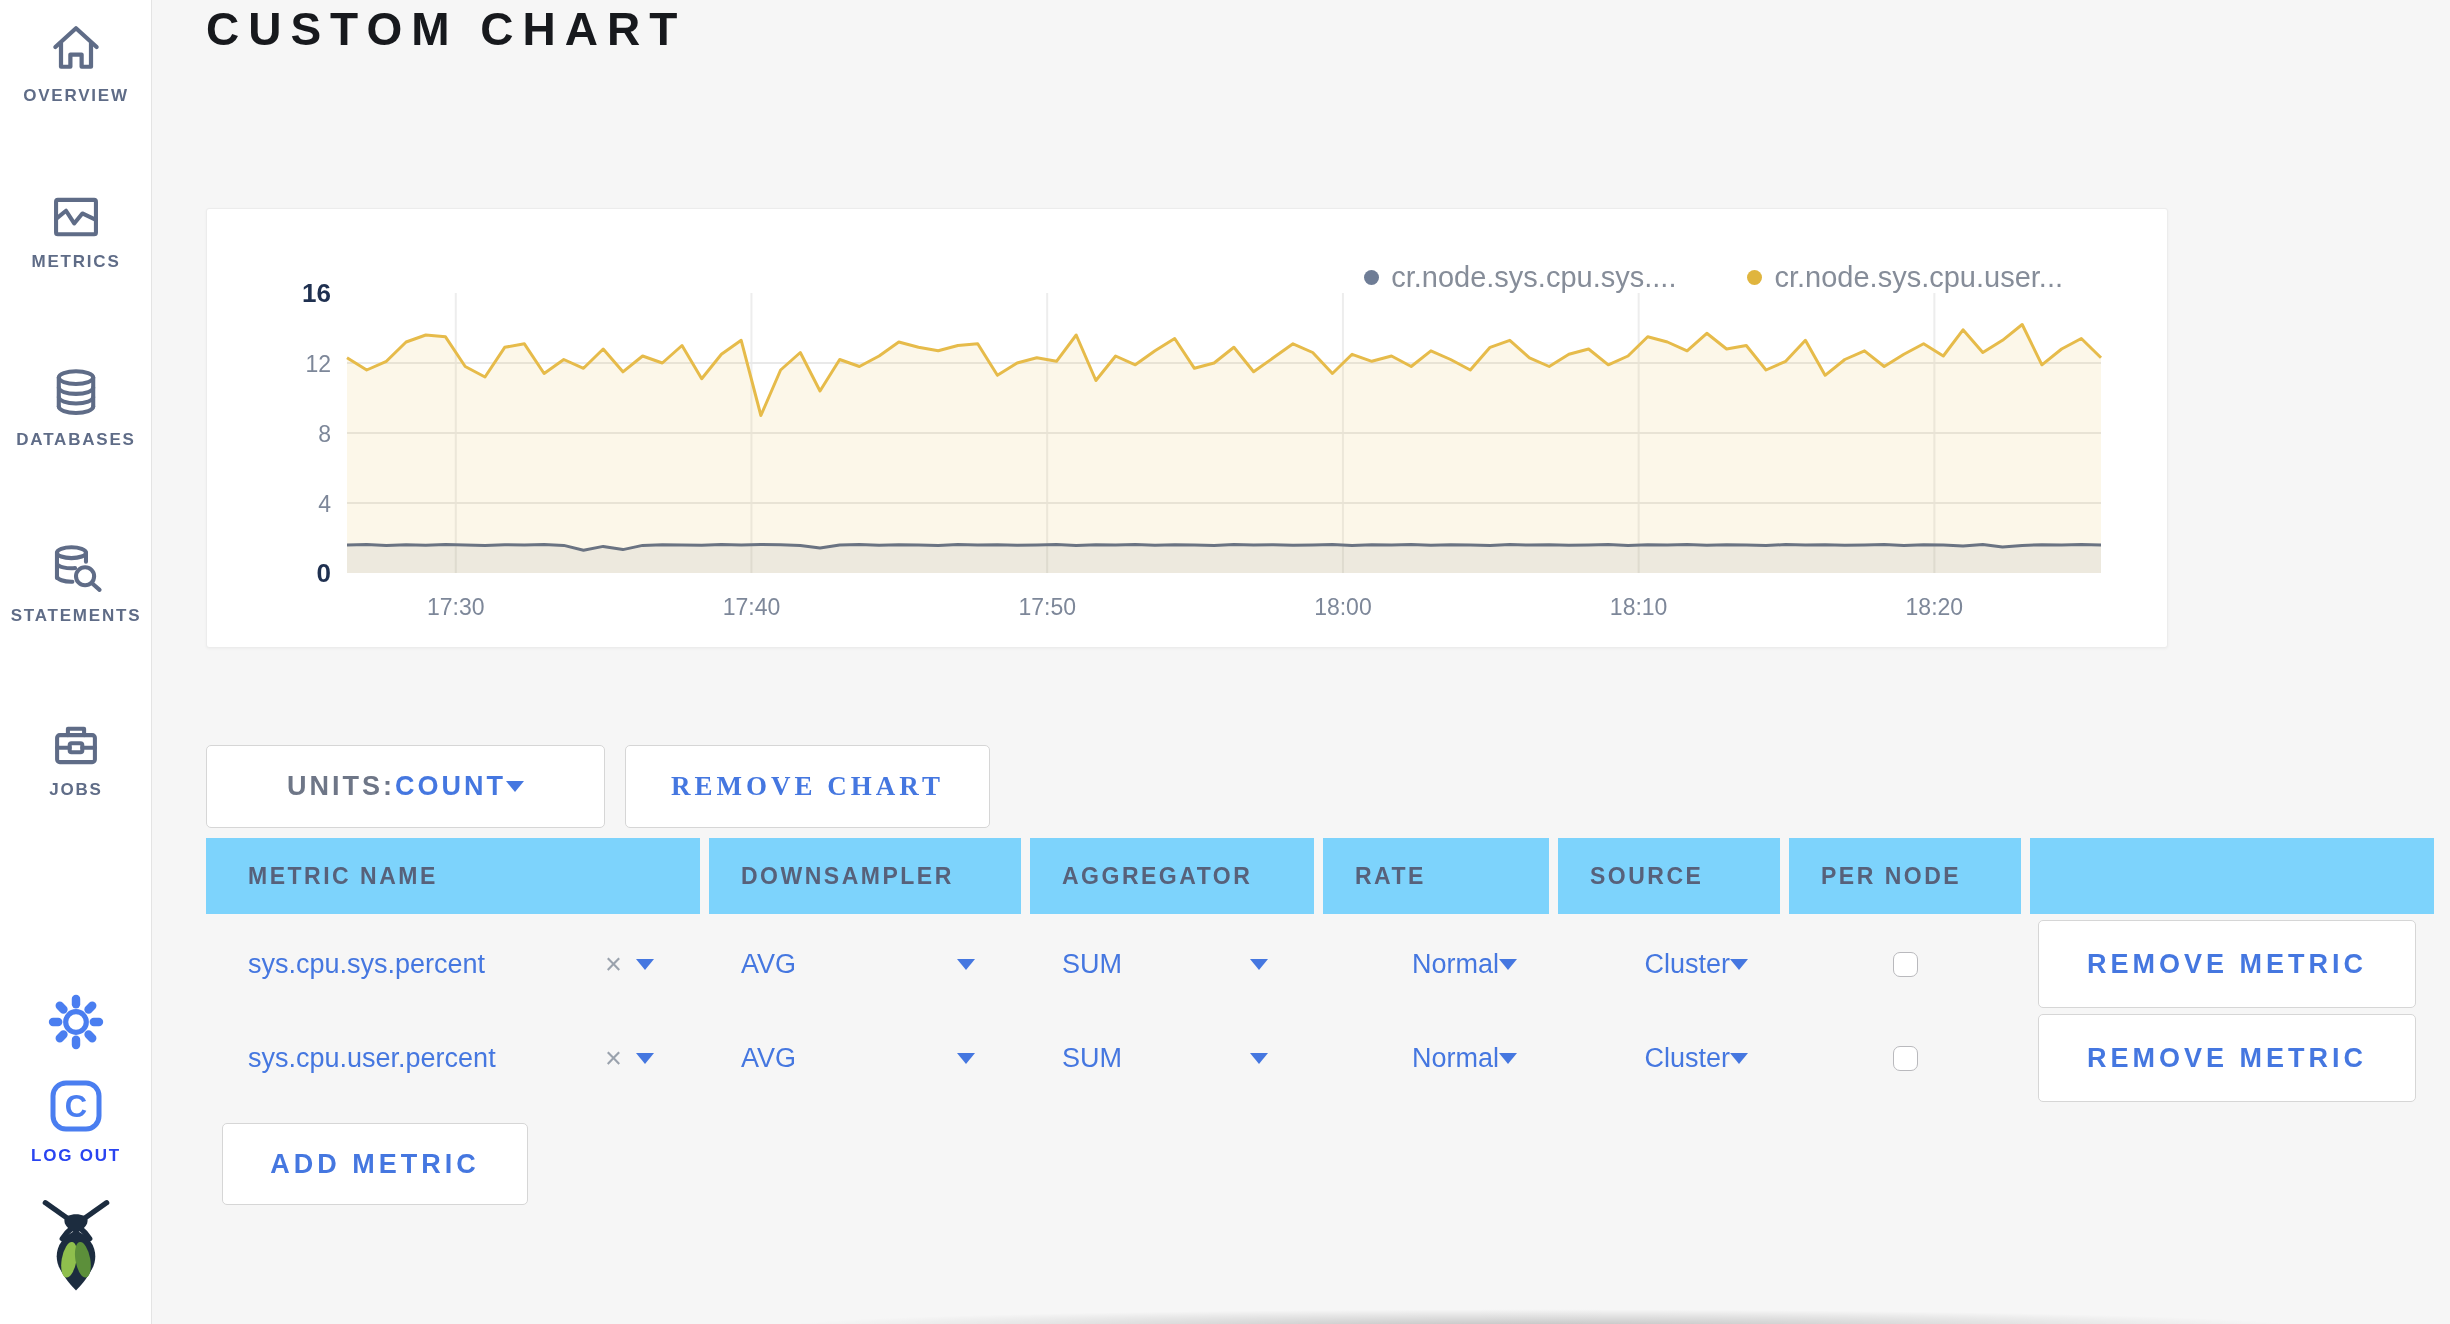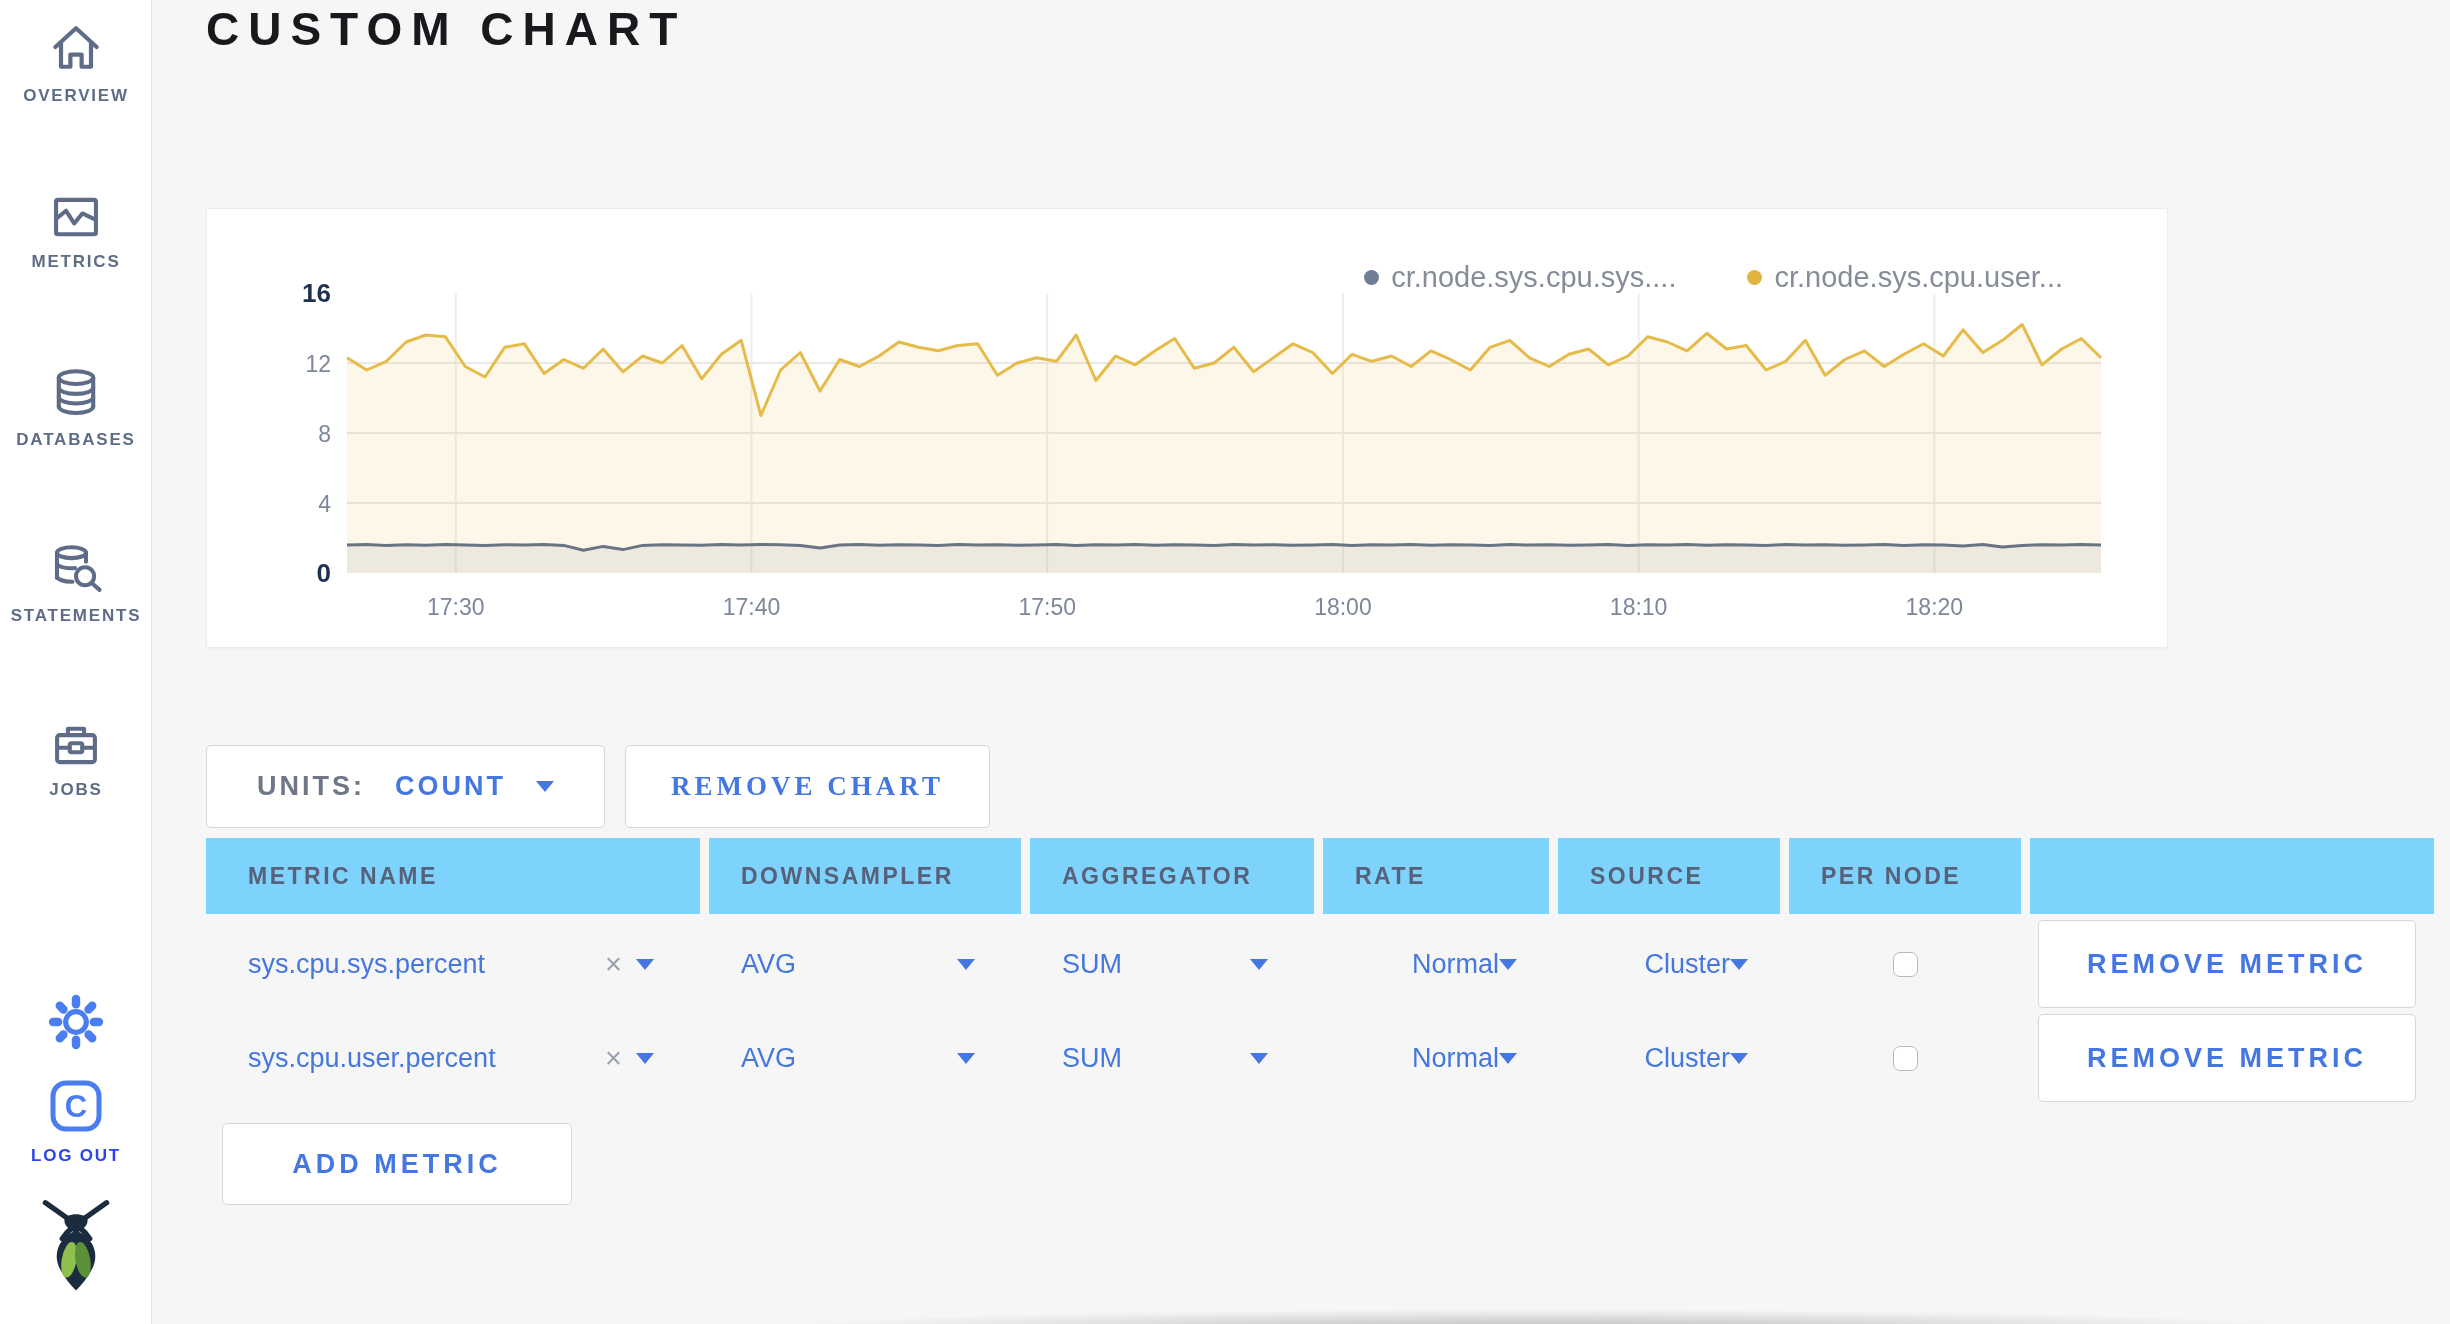--- a/index.html
+++ b/index.html
@@ -76,21 +76,21 @@
   .legend-dot { width:15px; height:15px; border-radius:50%; display:inline-block; }
   .chart-svg text { font-family:"Liberation Sans", sans-serif; }
   .tick-x { fill:#7d8799; font-size:23px; }
   .tick-y { fill:#7d8799; font-size:23px; }
   .tick-strong { fill:#1f3050; font-weight:700; font-size:26px; }
 
   
   .units-row { position:absolute; left:54px; top:745px; display:flex; gap:20px; }
   .units-box {
     width:399px; height:83px; background:#fff; border:1px solid #d6d6d6; border-radius:5px;
-    display:flex; align-items:center; justify-content:center; gap:30px; cursor:pointer;
+    display:flex; align-items:center; justify-content:center; gap:0; cursor:pointer;
   }
   .units-label { font-size:27px; font-weight:600; letter-spacing:3px; color:#6e7687; }
   .units-value { font-size:27px; font-weight:600; letter-spacing:3px; color:#4577e0; }
   .remove-chart-btn { width:365px; height:83px;font-family:Liberation Serif, serif; }
 
   .caret-down {
     width:0; height:0; border-left:9px solid transparent; border-right:9px solid transparent;
     border-top:11px solid #4577e0; display:inline-block;
   }
 
@@ -114,21 +114,21 @@
   .metric-clear { display:flex; align-items:center; gap:14px; cursor:pointer; }
   .x-glyph { color:#9aa2ad; font-size:29px; }
   .dd { padding-left:32px; padding-right:46px; justify-content:space-between; cursor:pointer; }
   .dd-tight { padding-right:32px;justify-content:flex-end; }
   .td-center { justify-content:center; }
   .checkbox {
     width:25px; height:25px; background:#fff; border:1px solid #b9b9bd; border-radius:7px; cursor:pointer;
   }
   .row-action-btn { width:378px; height:100%; margin-left:8px; }
 
-  .add-metric-btn { position:absolute; left:70px; top:1123px; width:350px; height:82px; }
+  .add-metric-btn { position:absolute; left:70px; top:1123px; width:306px; height:82px; }
 
   .bottom-shadow {
     position:absolute; left:480px; right:0; bottom:0; height:16px;
     background:radial-gradient(ellipse 60% 160% at 50% 120%, rgba(0,0,0,0.22), rgba(0,0,0,0) 70%);
     pointer-events:none;
   }
 </style>
 </head>
 <body>
 

